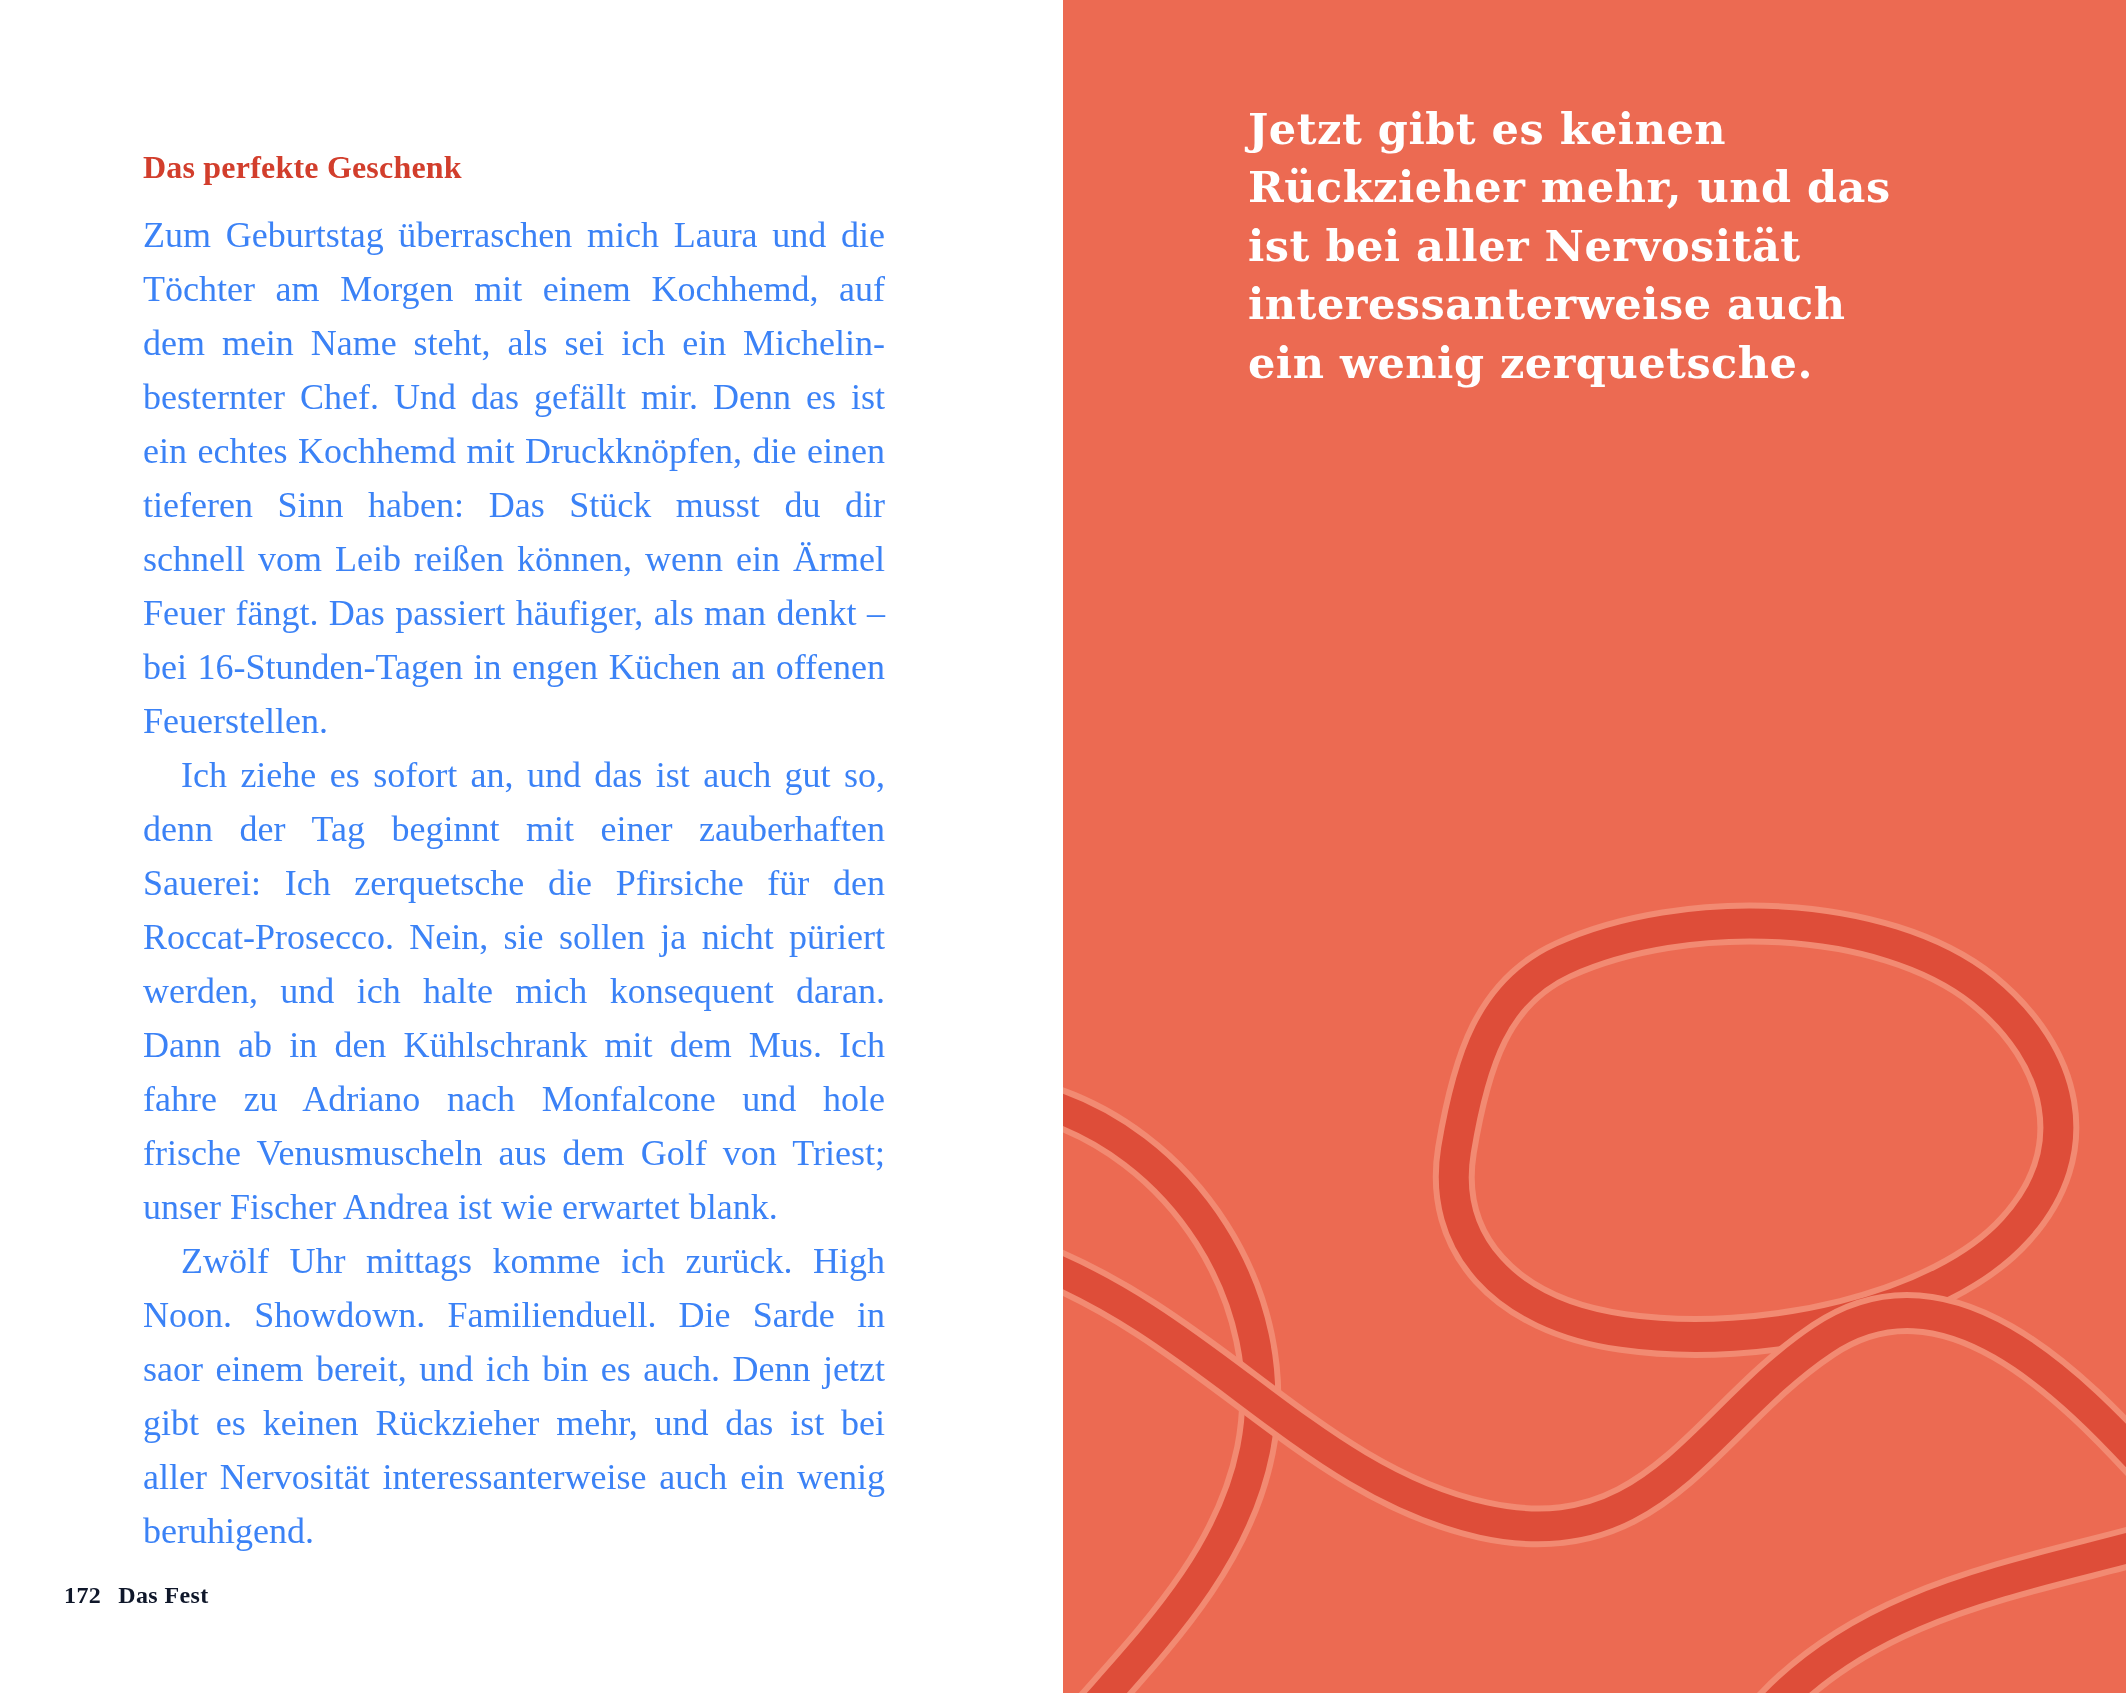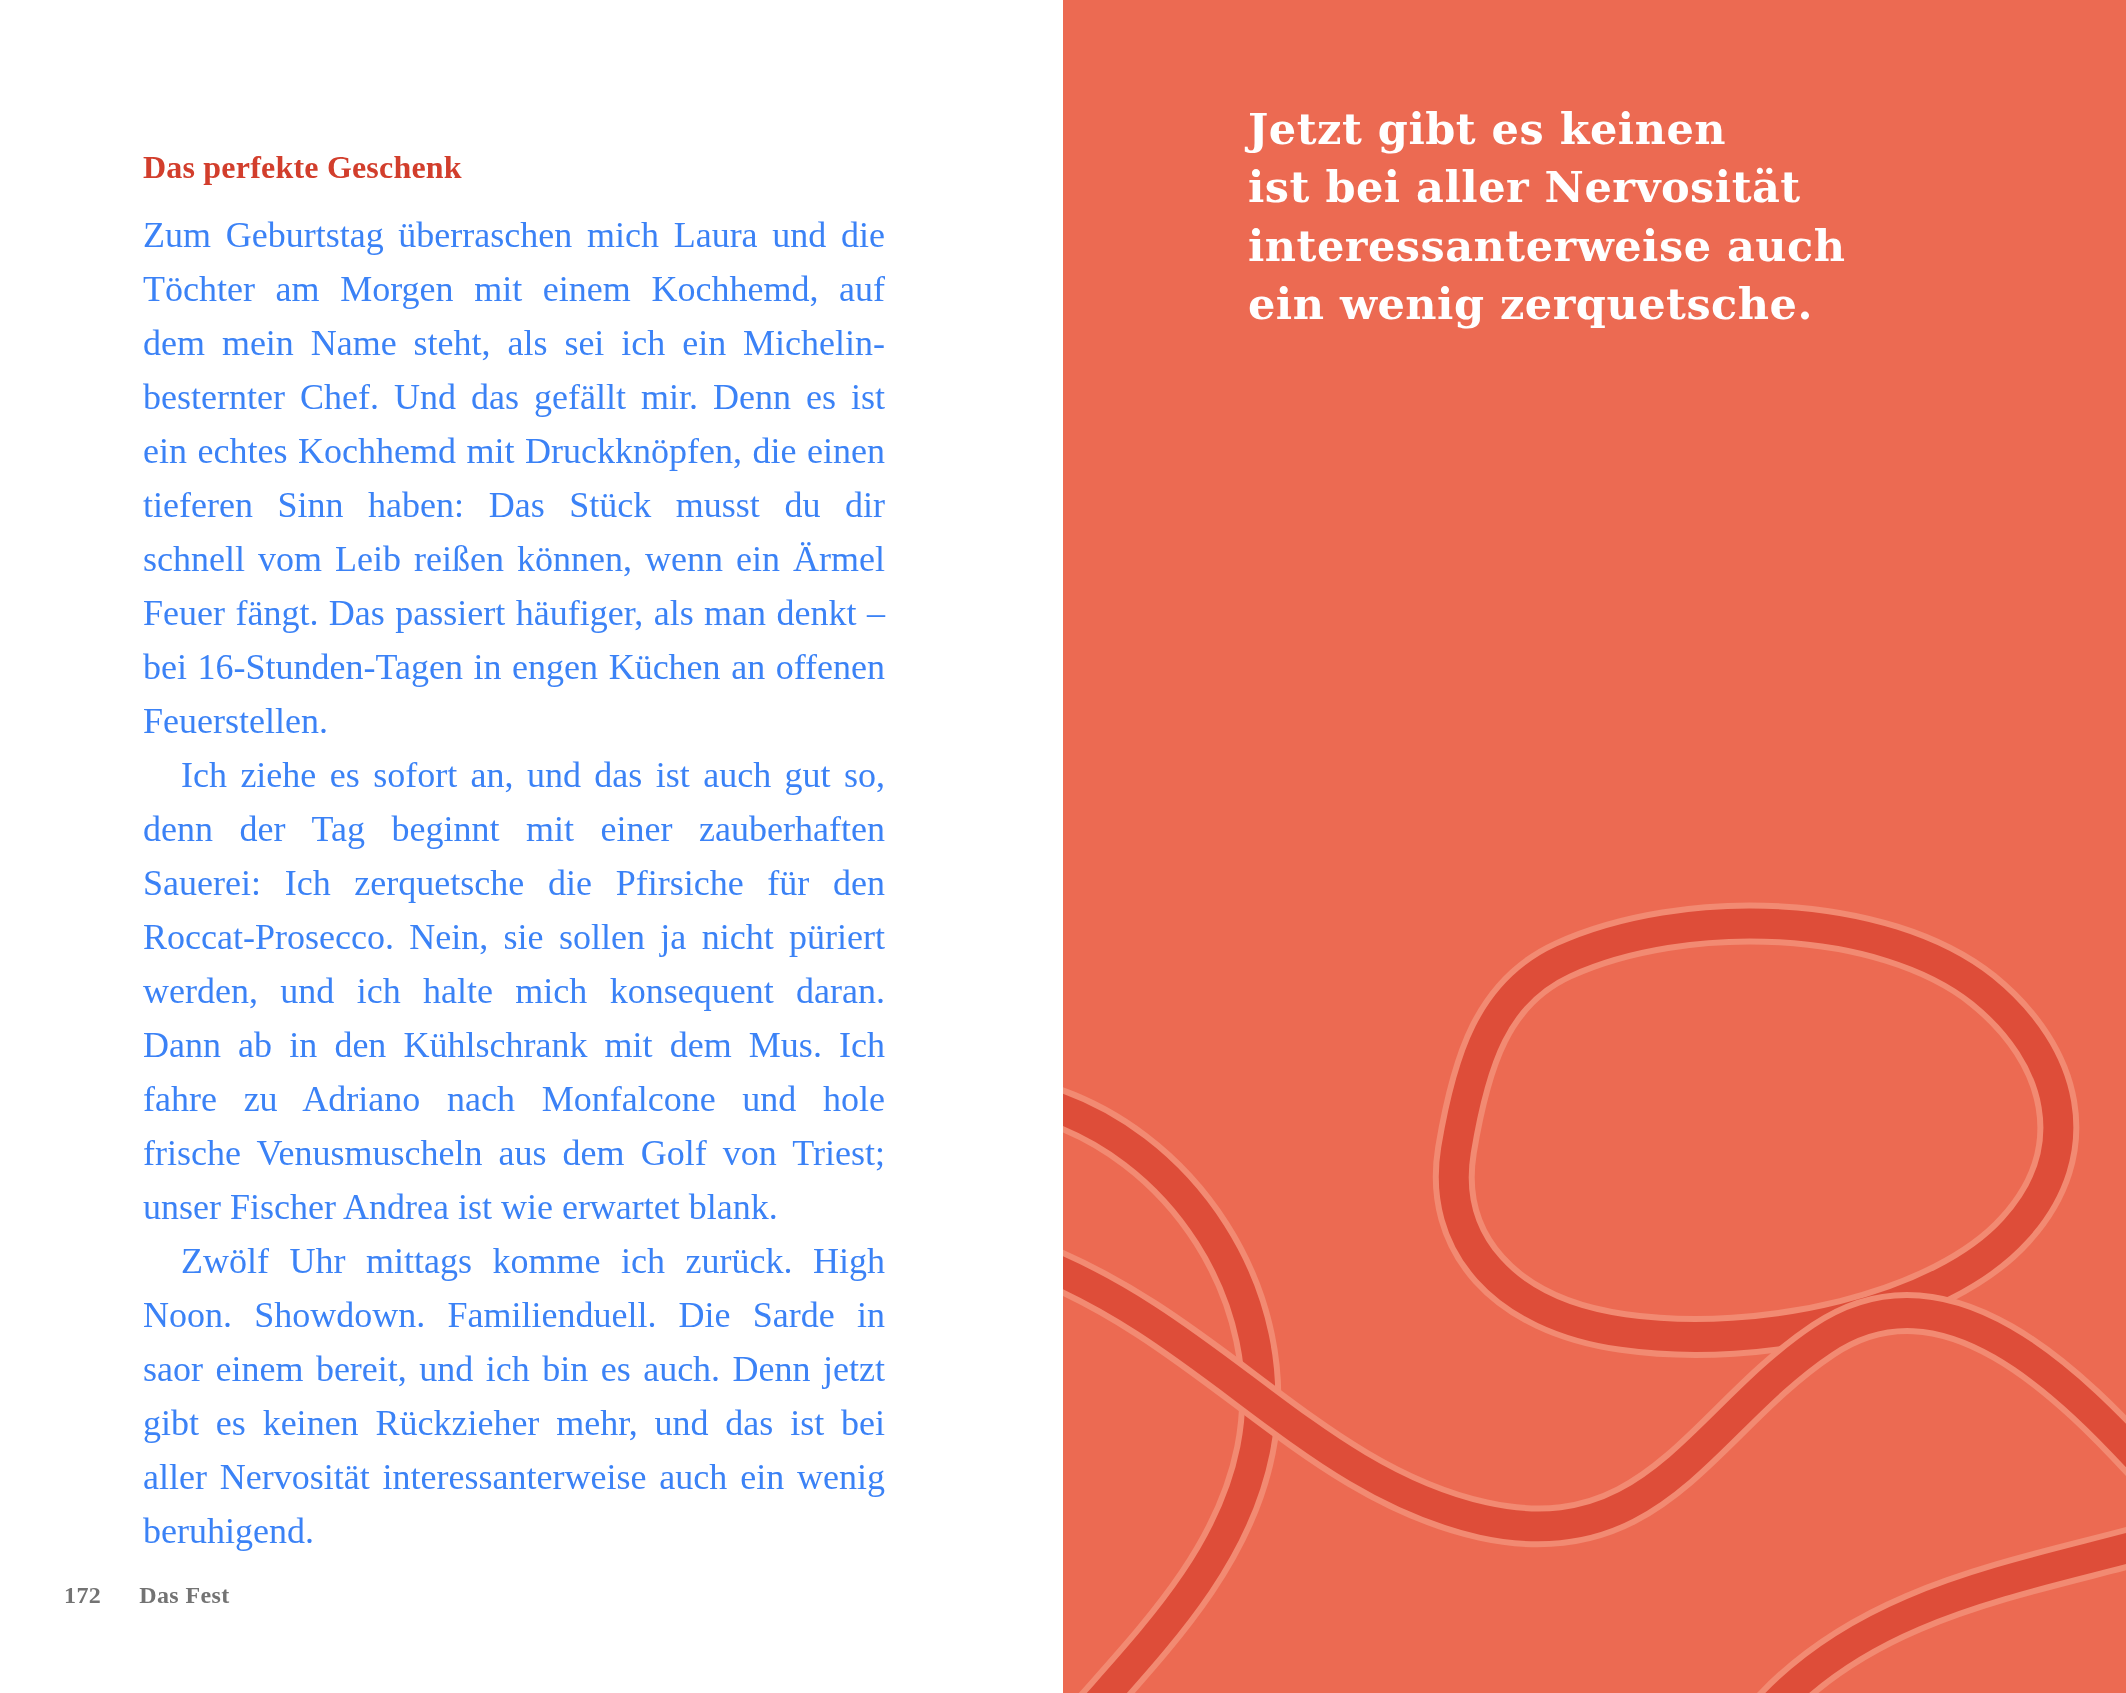--- a/index.html
+++ b/index.html
@@ -26,22 +26,22 @@
     position: absolute; left: 143px; top: 208px;
     width: 742px;
     font-size: 36px; line-height: 1.5;
     color: #3b82f6;
     text-align: justify;
   }
   .body-text p { margin: 0; }
   .body-text p + p { text-indent: 38px; }
   .page-footer {
     position: absolute; left: 64px; top: 1582px;
-    display: flex; gap: 38px;
-    color: #737373; font-weight: bold; font-size: 24px;
+    display: flex; gap: 17px;
+    color: #0f172a; font-weight: bold; font-size: 24px;
     letter-spacing: 0.4px;
   }
 
   
   .right-page {
     position: absolute; left: 1063px; top: 0;
     width: 1063px; height: 1693px;
     background: #ec6a52;
     overflow: hidden;
   }
@@ -123,18 +123,19 @@
       <use href="#tube-wave" class="noodle-body"></use>
     </g>
     <g>
       <use href="#tube-corner" class="noodle-edge"></use>
       <use href="#tube-corner" class="noodle-body"></use>
     </g>
   </svg>
 
   <div class="pull-quote">
     <div class="q-line">Jetzt gibt es keinen</div>
+    <div class="q-line">Rückzieher mehr, und das</div>
     <div class="q-line">ist bei aller Nervosität</div>
     <div class="q-line">interessanterweise auch</div>
     <div class="q-line">ein wenig zerquetsche.</div>
   </div>
 
 </section>
 
 </body></html>

